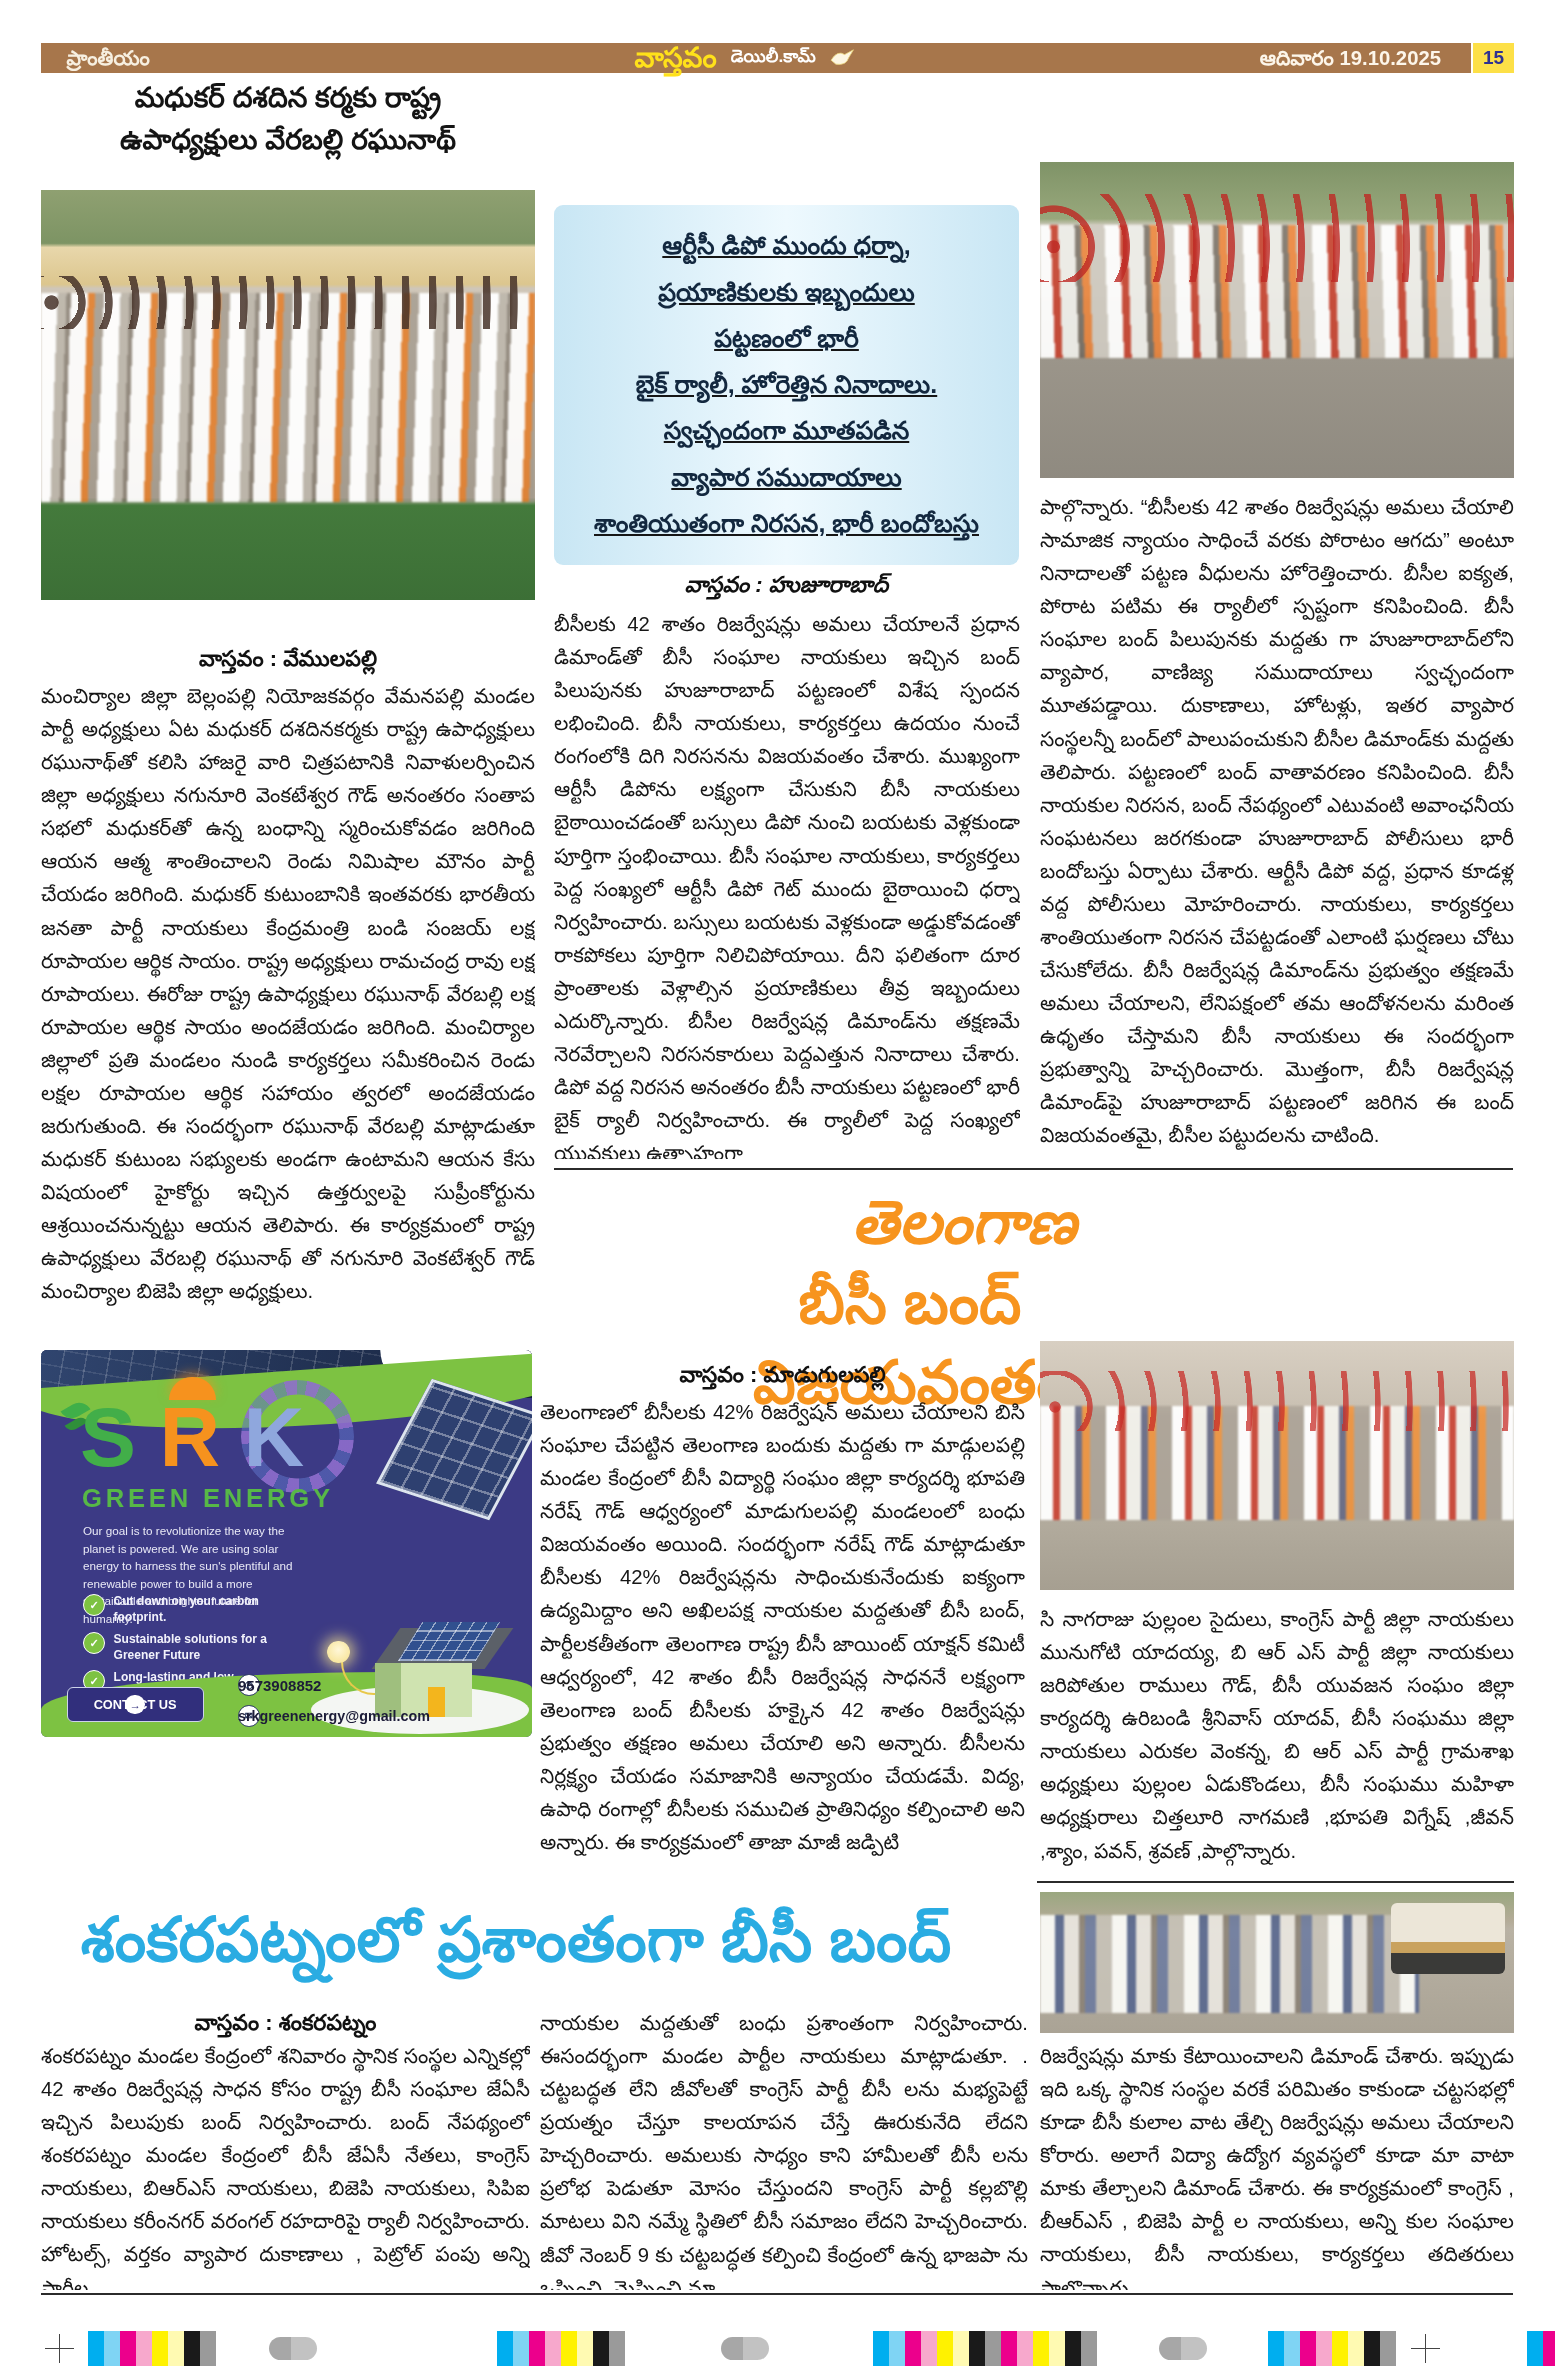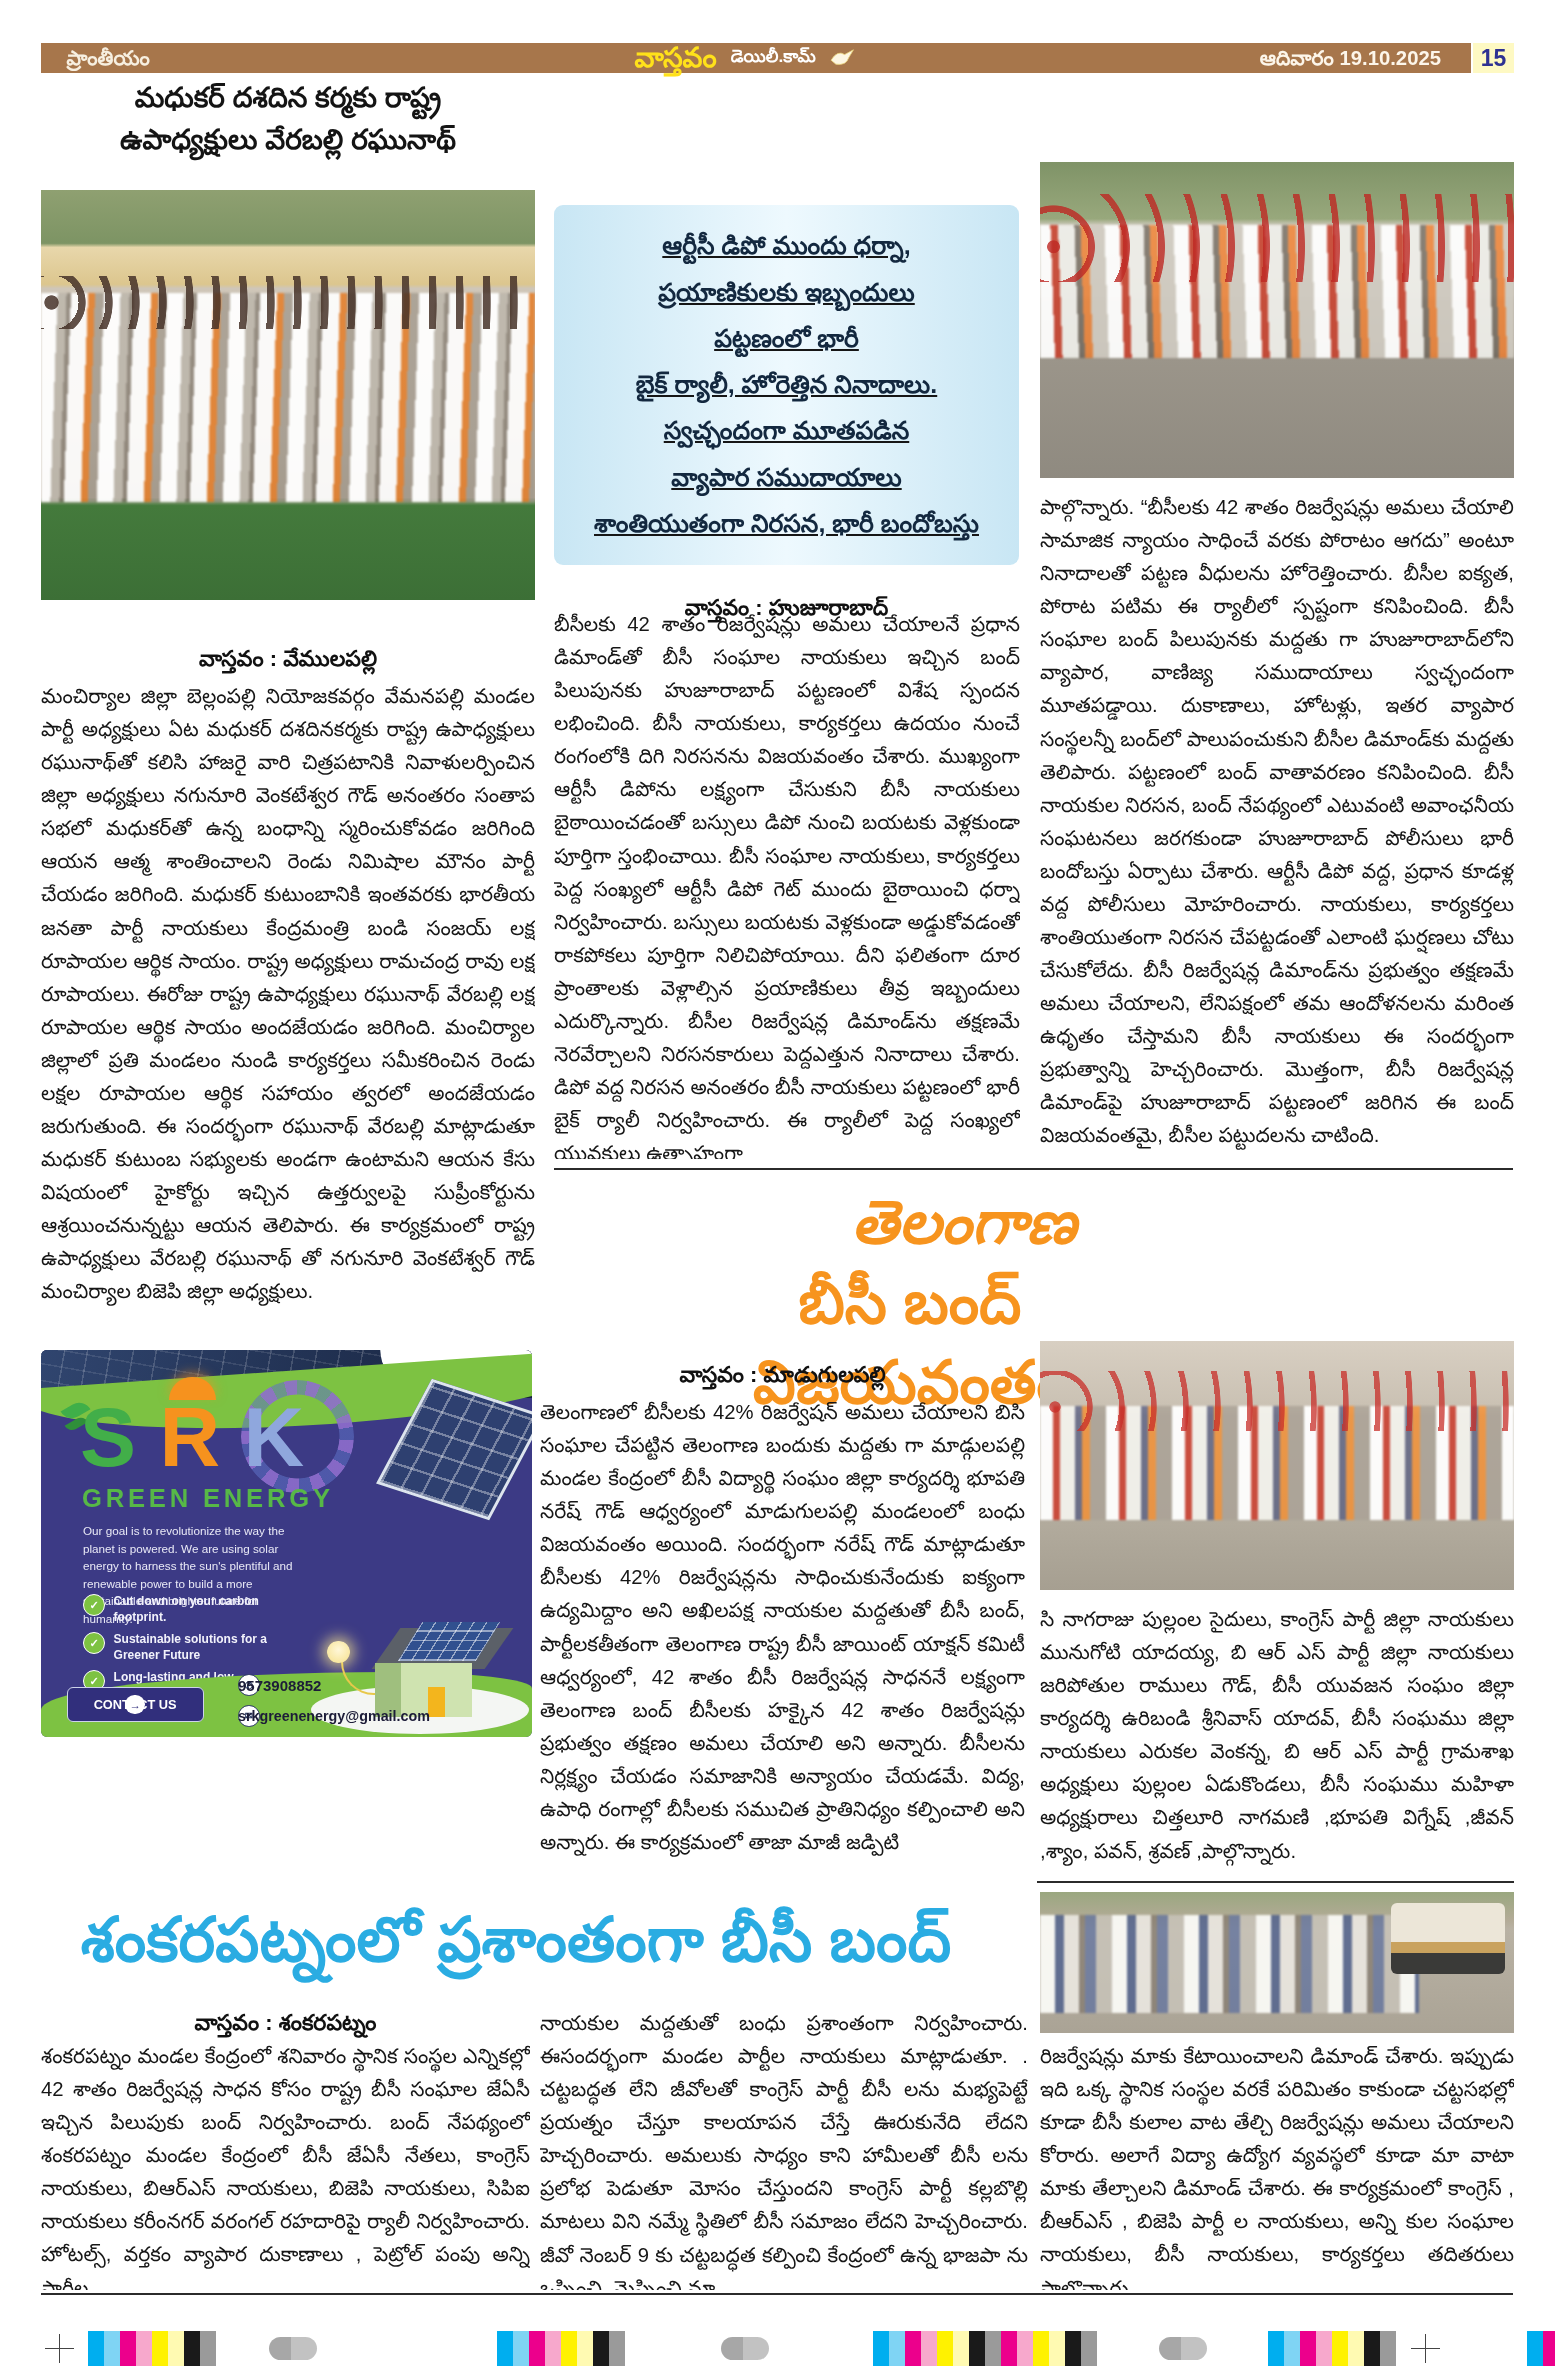--- a/index.html
+++ b/index.html
@@ -10,22 +10,22 @@
   
   .hdr{left:41px;top:43px;width:1430px;height:30px;background:#a7764b;}
   .hdr-left{position:absolute;left:25.6px;top:0;height:30px;line-height:30px;
             font-size:20.3px;font-weight:700;color:#f7efe0;}
   .brand{position:absolute;left:50%;transform:translateX(-55%);top:0;height:30px;
          display:flex;align-items:center;gap:14px;}
   .brand-main{color:#ffe11a;font-size:28px;font-weight:800;line-height:30px;}
   .brand-suffix{color:#fff;font-size:17.3px;font-weight:700;}
   .hdr-date{position:absolute;right:30px;top:0;height:30px;line-height:30px;
             font-size:20.3px;color:#fdf6ea;font-weight:600;}
-  .pagenum{left:1473px;top:43px;width:41px;height:30px;background:#fef9c3;
-           color:#2e3192;font-size:23px;font-weight:800;
+  .pagenum{left:1473px;top:43px;width:41px;height:30px;background:#fde047;
+           color:#2e3192;font-size:19px;font-weight:800;
            display:flex;align-items:center;justify-content:center;}
 
   
   .h-black{font-weight:800;font-size:28px;line-height:1.5;text-align:center;color:#141414;}
   .h-red{font-weight:800;font-size:54px;line-height:1.3;text-align:center;color:#c1272d;
          text-shadow:1.5px 1.5px 0 #f7d117,-1.5px -1.5px 0 #f7d117,1.5px -1.5px 0 #f7d117,-1.5px 1.5px 0 #f7d117;}
   .h-orange{font-weight:800;font-size:60px;line-height:1.33;color:#f7941e;text-align:center;}
   .h-orange .ln1{transform:translateX(54px);font-style:italic;}
   .h-cyan{font-weight:800;font-size:62px;line-height:1.3;color:#2aace2;text-align:center;}
   .byline{font-size:22px;font-weight:700;text-align:center;color:#111;}
@@ -178,21 +178,21 @@
   <div class="abs bluebox" style="left:554px;top:205px;width:465px;height:360px;">
     <div>ఆర్టీసీ డిపో ముందు ధర్నా,</div>
     <div>ప్రయాణికులకు ఇబ్బందులు</div>
     <div>పట్టణంలో భారీ</div>
     <div>బైక్ ర్యాలీ, హోరెత్తిన నినాదాలు.</div>
     <div>స్వచ్ఛందంగా మూతపడిన</div>
     <div>వ్యాపార సముదాయాలు</div>
     <div>శాంతియుతంగా నిరసన, భారీ బందోబస్తు</div>
   </div>
 
-  <div class="abs byline" style="left:554px;top:595px;width:465px;">వాస్తవం : హుజూరాబాద్</div>
+  <div class="abs byline" style="left:554px;top:572px;width:465px;font-style:italic;">వాస్తవం : హుజూరాబాద్</div>
   <div class="abs body" style="left:554px;top:608px;width:466px;height:551px;">బీసీలకు 42 శాతం రిజర్వేషన్లు అమలు చేయాలనే ప్రధాన డిమాండ్‌తో బీసీ సంఘాల నాయకులు ఇచ్చిన బంద్ పిలుపునకు హుజూరాబాద్  పట్టణంలో విశేష స్పందన లభించింది. బీసీ నాయకులు, కార్యకర్తలు ఉదయం నుంచే రంగంలోకి దిగి నిరసనను విజయవంతం చేశారు. ముఖ్యంగా ఆర్టీసీ డిపోను లక్ష్యంగా చేసుకుని బీసీ నాయకులు బైఠాయించడంతో బస్సులు డిపో నుంచి బయటకు వెళ్లకుండా పూర్తిగా స్తంభించాయి.  బీసీ సంఘాల నాయకులు, కార్యకర్తలు పెద్ద సంఖ్యలో ఆర్టీసీ డిపో గెట్ ముందు బైఠాయించి ధర్నా నిర్వహించారు. బస్సులు బయటకు వెళ్లకుండా అడ్డుకోవడంతో రాకపోకలు పూర్తిగా నిలిచిపోయాయి. దీని ఫలితంగా దూర ప్రాంతాలకు వెళ్లాల్సిన ప్రయాణికులు తీవ్ర ఇబ్బందులు ఎదుర్కొన్నారు. బీసీల రిజర్వేషన్ల డిమాండ్‌ను తక్షణమే నెరవేర్చాలని నిరసనకారులు పెద్దఎత్తున నినాదాలు చేశారు.  డిపో వద్ద నిరసన అనంతరం బీసీ నాయకులు పట్టణంలో భారీ బైక్ ర్యాలీ నిర్వహించారు. ఈ ర్యాలీలో పెద్ద సంఖ్యలో యువకులు ఉత్సాహంగా</div>
 
   <div class="abs photo photo2" style="left:1040px;top:162px;width:474px;height:316px;"></div>
   <div class="abs body" style="left:1040px;top:491px;width:474px;height:668px;">పాల్గొన్నారు. “బీసీలకు 42 శాతం రిజర్వేషన్లు అమలు చేయాలి సామాజిక న్యాయం సాధించే వరకు పోరాటం ఆగదు” అంటూ నినాదాలతో పట్టణ వీధులను హోరెత్తించారు. బీసీల ఐక్యత, పోరాట పటిమ ఈ ర్యాలీలో స్పష్టంగా కనిపించింది.  బీసీ సంఘాల బంద్ పిలుపునకు మద్దతు గా హుజూరాబాద్‌లోని వ్యాపార, వాణిజ్య సముదాయాలు స్వచ్ఛందంగా మూతపడ్డాయి. దుకాణాలు, హోటళ్లు, ఇతర వ్యాపార సంస్థలన్నీ బంద్‌లో పాలుపంచుకుని బీసీల డిమాండ్‌కు మద్దతు తెలిపారు. పట్టణంలో బంద్ వాతావరణం కనిపించింది.  బీసీ నాయకుల నిరసన, బంద్ నేపథ్యంలో ఎటువంటి అవాంఛనీయ సంఘటనలు జరగకుండా హుజూరాబాద్ పోలీసులు భారీ బందోబస్తు ఏర్పాటు చేశారు. ఆర్టీసీ డిపో వద్ద, ప్రధాన కూడళ్ల వద్ద పోలీసులు మోహరించారు. నాయకులు, కార్యకర్తలు శాంతియుతంగా నిరసన చేపట్టడంతో ఎలాంటి ఘర్షణలు చోటు చేసుకోలేదు. బీసీ రిజర్వేషన్ల డిమాండ్‌ను ప్రభుత్వం తక్షణమే అమలు చేయాలని, లేనిపక్షంలో తమ ఆందోళనలను మరింత ఉధృతం చేస్తామని బీసీ నాయకులు ఈ సందర్భంగా ప్రభుత్వాన్ని హెచ్చరించారు. మొత్తంగా, బీసీ రిజర్వేషన్ల డిమాండ్‌పై హుజూరాబాద్ పట్టణంలో జరిగిన ఈ బంద్ విజయవంతమై, బీసీల పట్టుదలను చాటింది.</div>
 
   <div class="abs rule" style="left:554px;top:1168px;width:959px;"></div>
 
   <div class="abs h-orange" style="left:643px;top:1183px;width:534px;">
     <div class="ln1">తెలంగాణ</div>
     <div>బీసీ బంద్ విజయవంతం</div>

